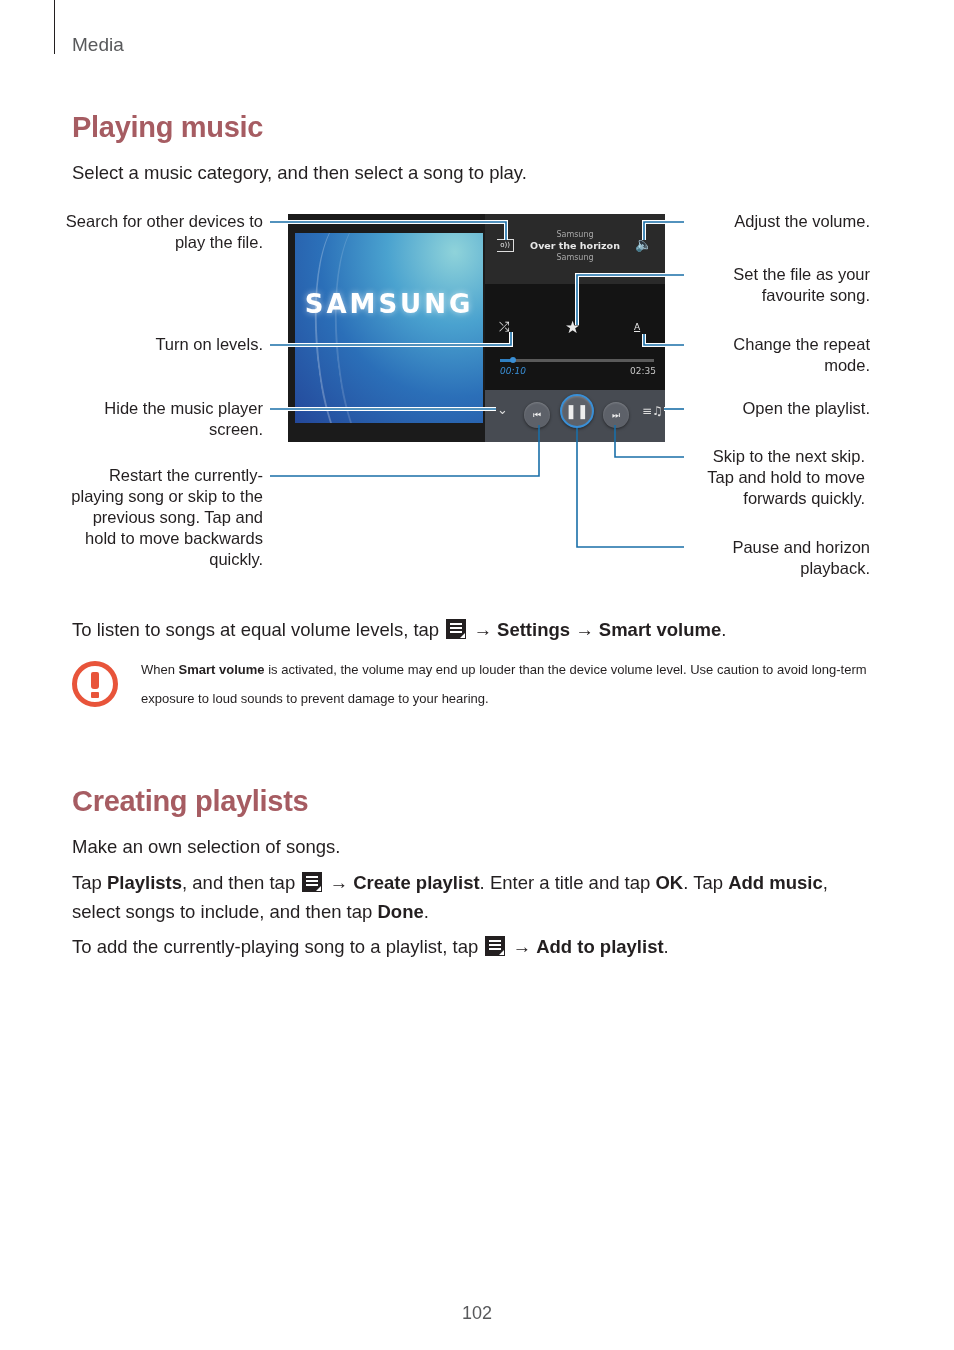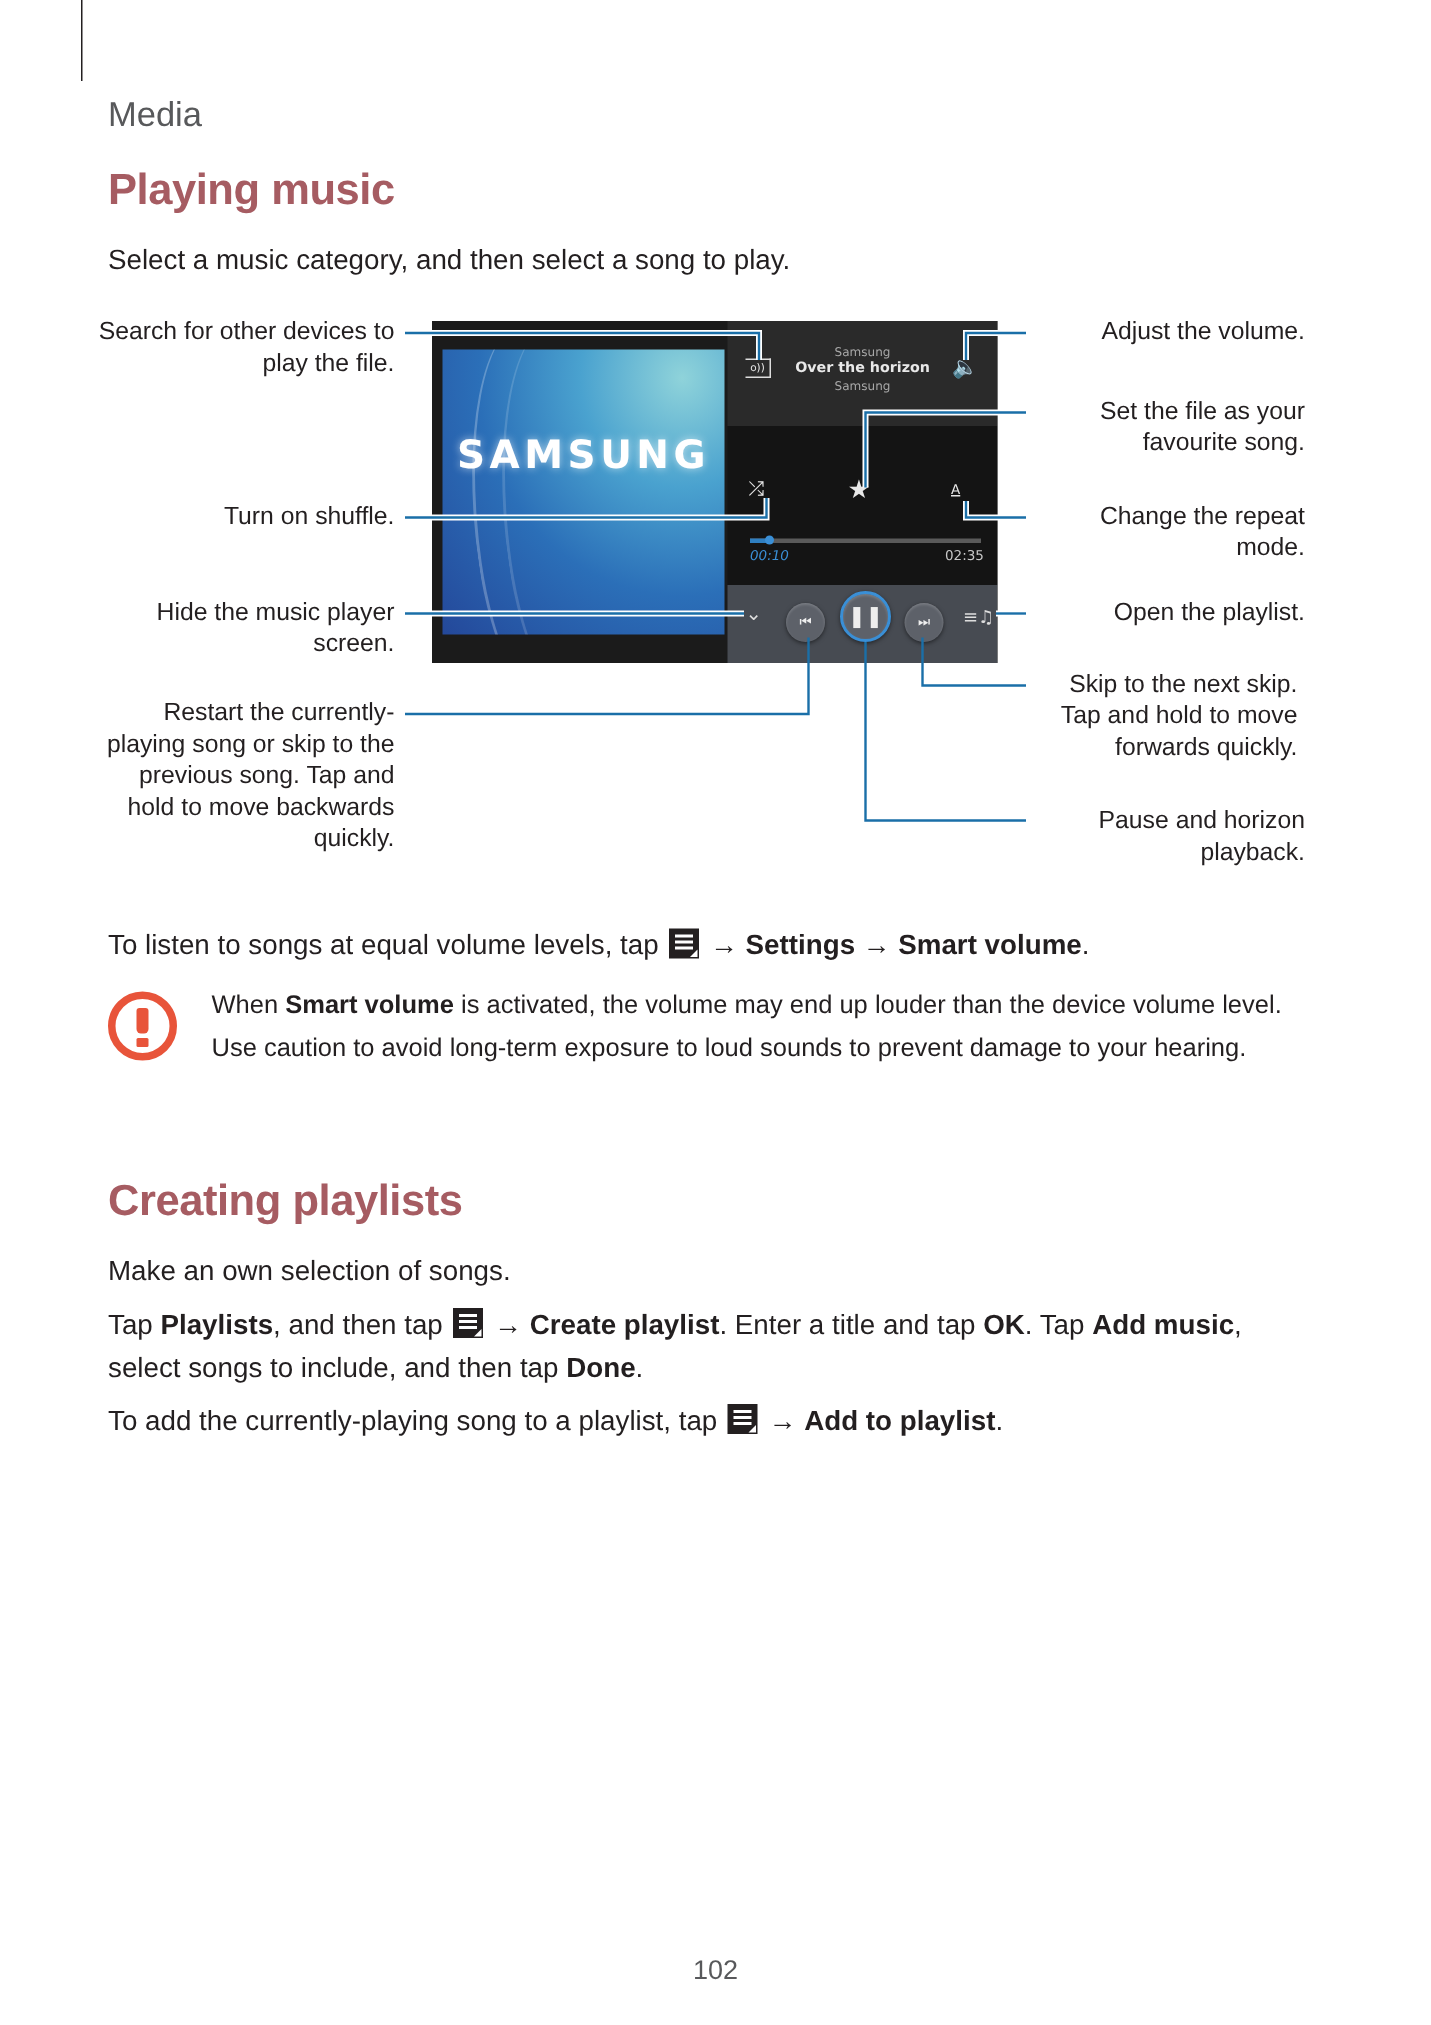--- a/index.html
+++ b/index.html
@@ -1,20 +1,20 @@
 <!DOCTYPE html>
 <html><head>
 <meta charset="utf-8">
 <style>
   * { box-sizing: border-box; margin: 0; padding: 0; }
   html, body { width: 954px; height: 1350px; background: #ffffff; overflow: hidden; }
   body { position: relative; font-family: "Liberation Sans", sans-serif; color: #231f20; }
 
   .header-rule { position: absolute; left: 54px; top: 0; width: 1px; height: 54px; background: #231f20; }
-  .header-label { position: absolute; left: 72px; top: 34px; font-size: 23px; color: #58595b; margin-top: 29px; }
+  .header-label { position: absolute; left: 72px; top: 34px; font-size: 19px; color: #58595b; }
 
   .h1 { position: absolute; left: 72px; font-size: 29px; font-weight: bold; color: #a65c62; letter-spacing: -0.3px; }
   .para { position: absolute; left: 72px; font-size: 18.5px; line-height: 29px; color: #231f20; }
   .para b { font-weight: bold; }
 
   .menu-icon { display: inline-block; width: 20px; height: 20px; background: #231f20; vertical-align: -3px; position: relative; margin: 0 2px; }
   .menu-icon::before { content: ""; position: absolute; left: 4px; top: 4px; width: 12px; height: 2px; background: #fff; box-shadow: 0 4px 0 #fff, 0 8px 0 #fff; }
   .menu-icon::after { content: ""; position: absolute; right: 1px; bottom: 1px; width: 0; height: 0; border-left: 5px solid transparent; border-bottom: 5px solid #fff; }
 
   
@@ -54,21 +54,21 @@
 
   .callout-svg { position: absolute; left: 0; top: 0; width: 954px; height: 1350px; pointer-events: none; }
 
   .callout { position: absolute; font-size: 16.5px; line-height: 21px; color: #231f20; }
   .callout.left { text-align: right; width: 200px; }
   .callout.right { text-align: right; width: 180px; }
 
   .warn-icon { position: absolute; left: 72px; top: 661px; width: 46px; height: 46px; border-radius: 50%; border: 5px solid #e8543a; }
   .warn-icon::before { content: ""; position: absolute; left: 14px; top: 6px; width: 8px; height: 17px; background: #e8543a; border-radius: 2px 2px 3px 3px; }
   .warn-icon::after { content: ""; position: absolute; left: 14px; top: 26px; width: 8px; height: 6px; background: #e8543a; border-radius: 1px; }
-  .warn-text { position: absolute; left: 141px; top: 655px; width: 740px; font-size: 17px; line-height: 29px; color: #231f20; }
+  .warn-text { position: absolute; left: 141px; top: 655px; width: 740px; font-size: 13px; line-height: 29px; color: #231f20; }
 
   .page-num { position: absolute; left: 0; width: 954px; top: 1303px; text-align: center; font-size: 18px; color: #58595b; }
 </style>
 </head>
 <body>
 
 <div class="header-rule"></div>
 <div class="header-label">Media</div>
 
 <div class="h1" style="top:111px;">Playing music</div>
@@ -125,21 +125,21 @@
     <polyline points="684,222 644,222 644,240"></polyline>
     <polyline points="684,275 577,275 577,325"></polyline>
     <polyline points="684,345 644,345 644,334"></polyline>
     <polyline points="684,409 664,409"></polyline>
     <polyline points="684,457 615,457 615,425"></polyline>
     <polyline points="684,547 577,547 577,428"></polyline>
   </g>
 </svg>
 
 <div class="callout left" style="left:63px; top:211px;">Search for other devices to play the file.</div>
-<div class="callout left" style="left:63px; top:334px;">Turn on shuffle.</div>
+<div class="callout left" style="left:63px; top:334px;">Turn on levels.</div>
 <div class="callout left" style="left:63px; top:398px;">Hide the music player screen.</div>
 <div class="callout left" style="left:63px; top:465px;">Restart the currently-playing song or skip to the previous song. Tap and hold to move backwards quickly.</div>
 
 <div class="callout right" style="left:690px; top:211px;">Adjust the volume.</div>
 <div class="callout right" style="left:690px; top:264px;">Set the file as your favourite song.</div>
 <div class="callout right" style="left:690px; top:334px;">Change the repeat mode.</div>
 <div class="callout right" style="left:690px; top:398px;">Open the playlist.</div>
 <div class="callout right" style="left:690px; top:446px; width:175px;">Skip to the next skip. Tap and hold to move forwards quickly.</div>
 <div class="callout right" style="left:690px; top:537px;">Pause and horizon playback.</div>
 

